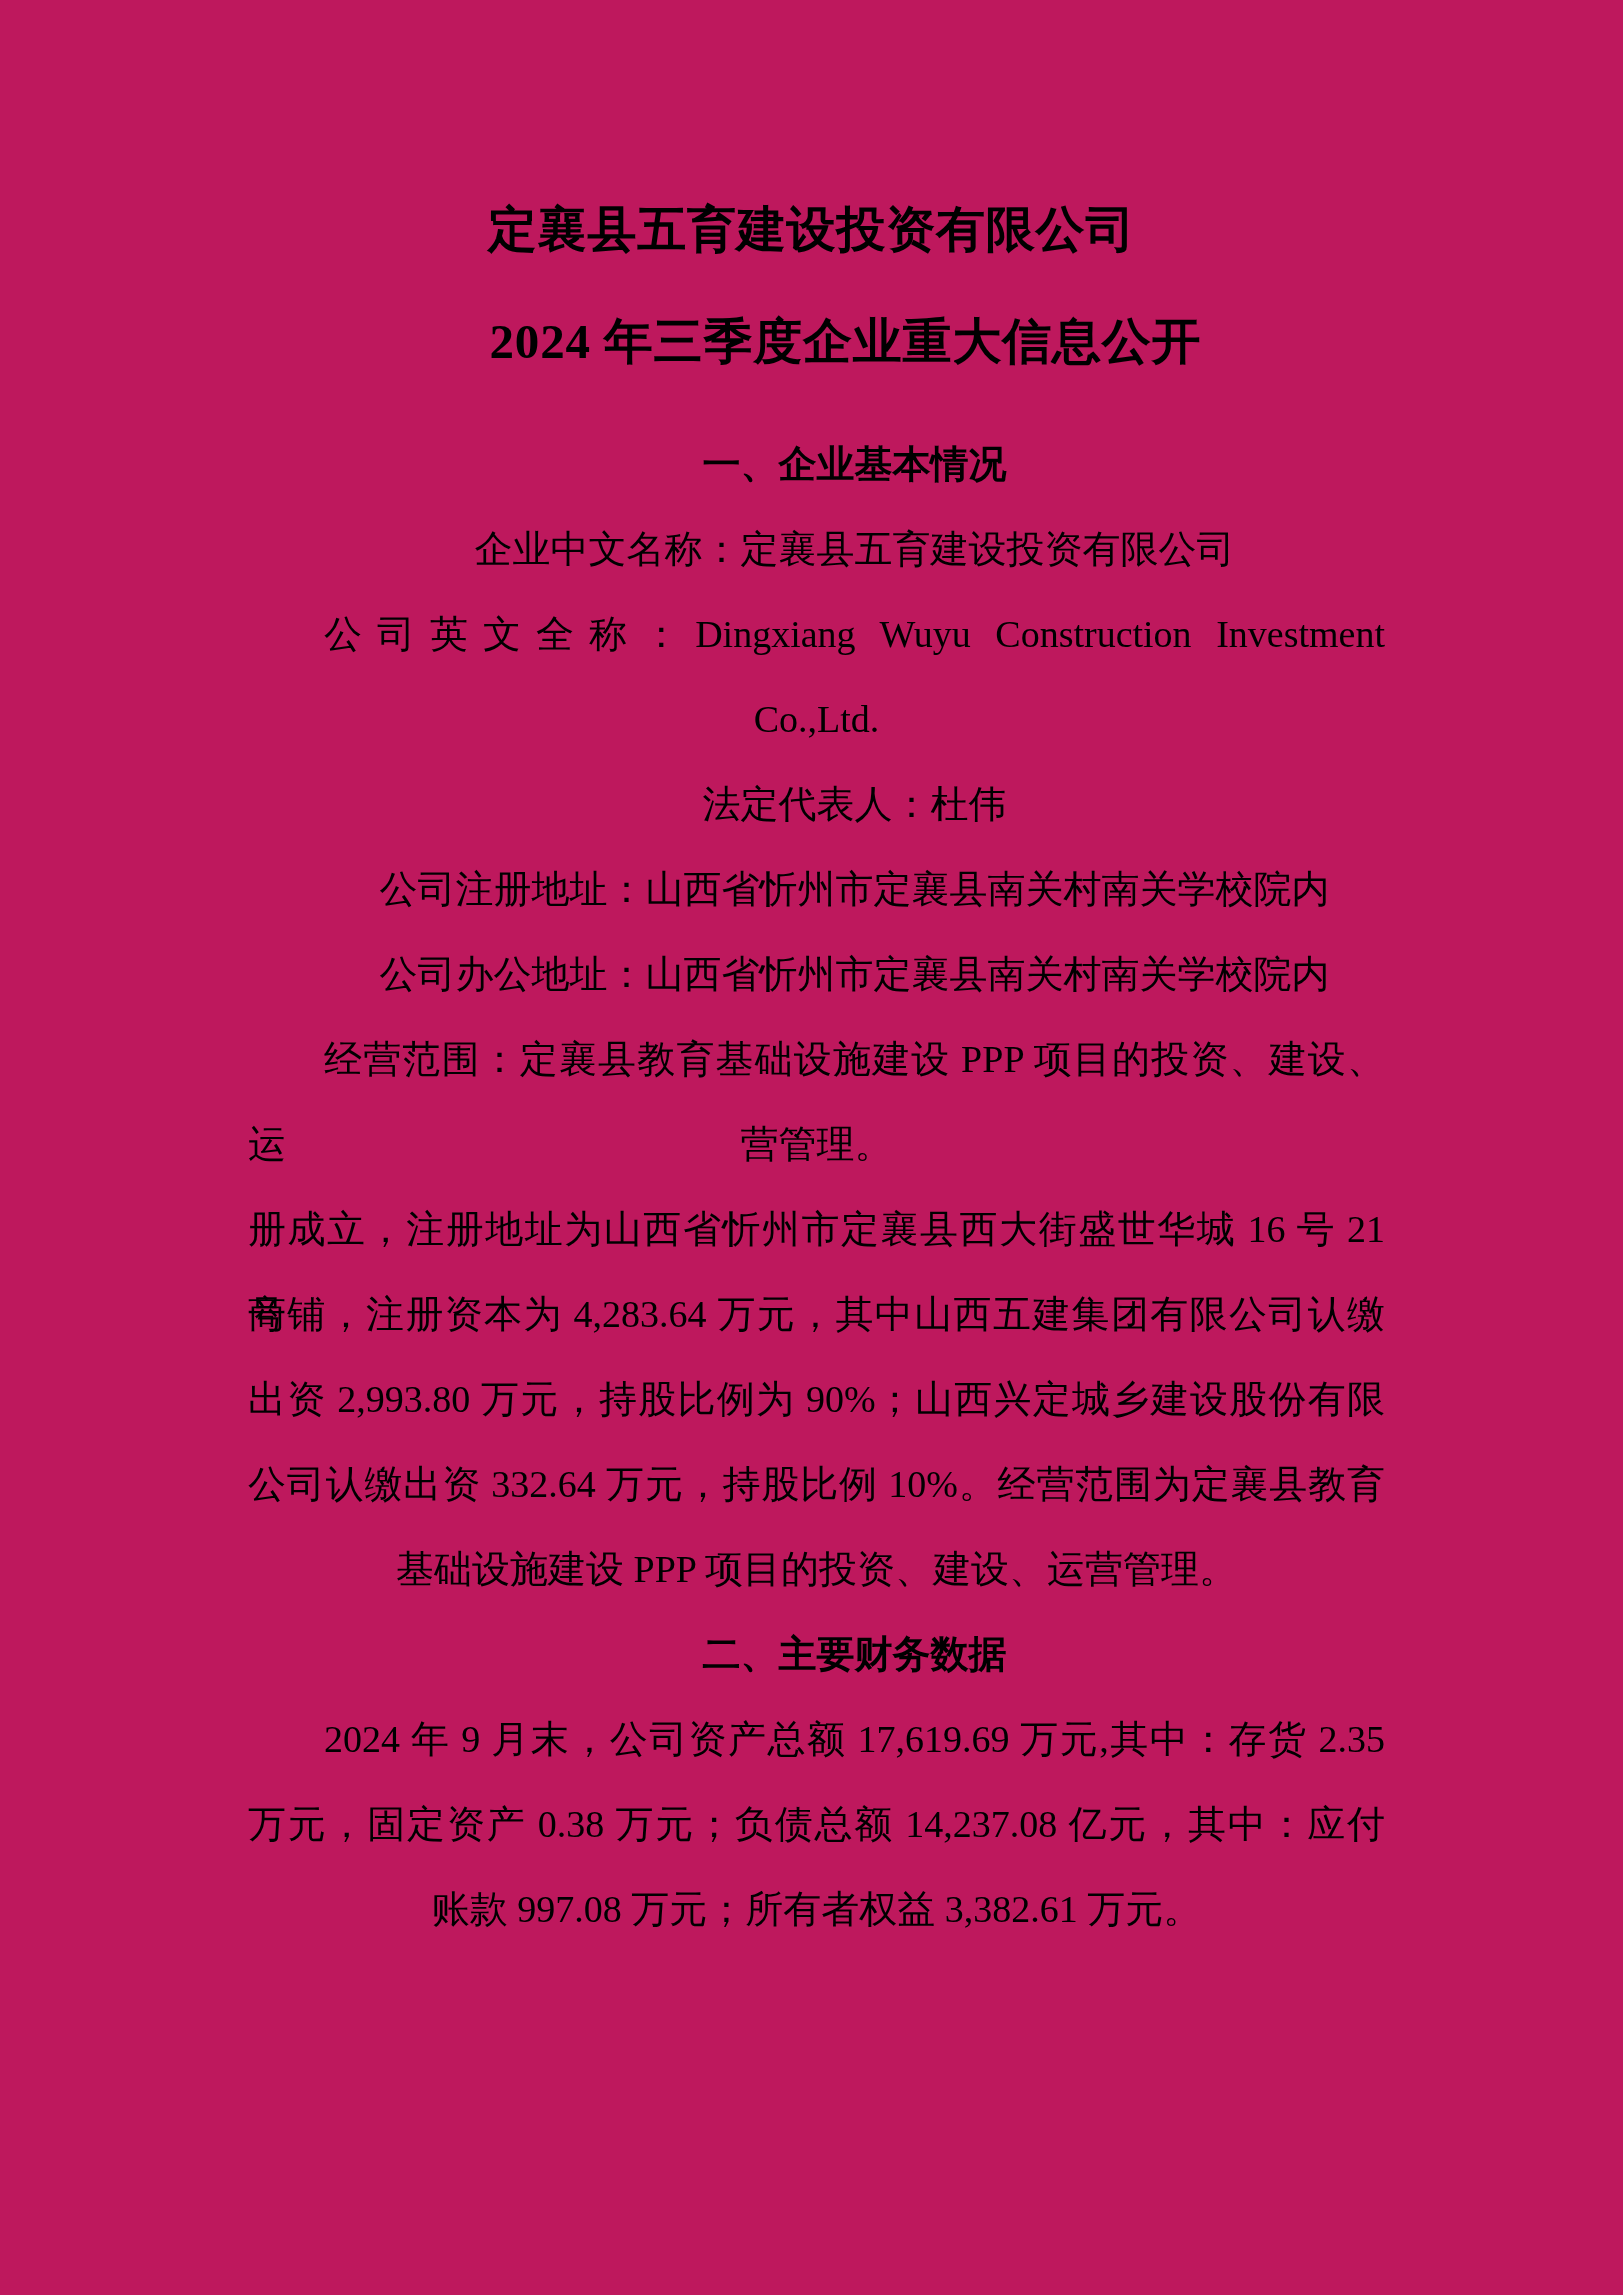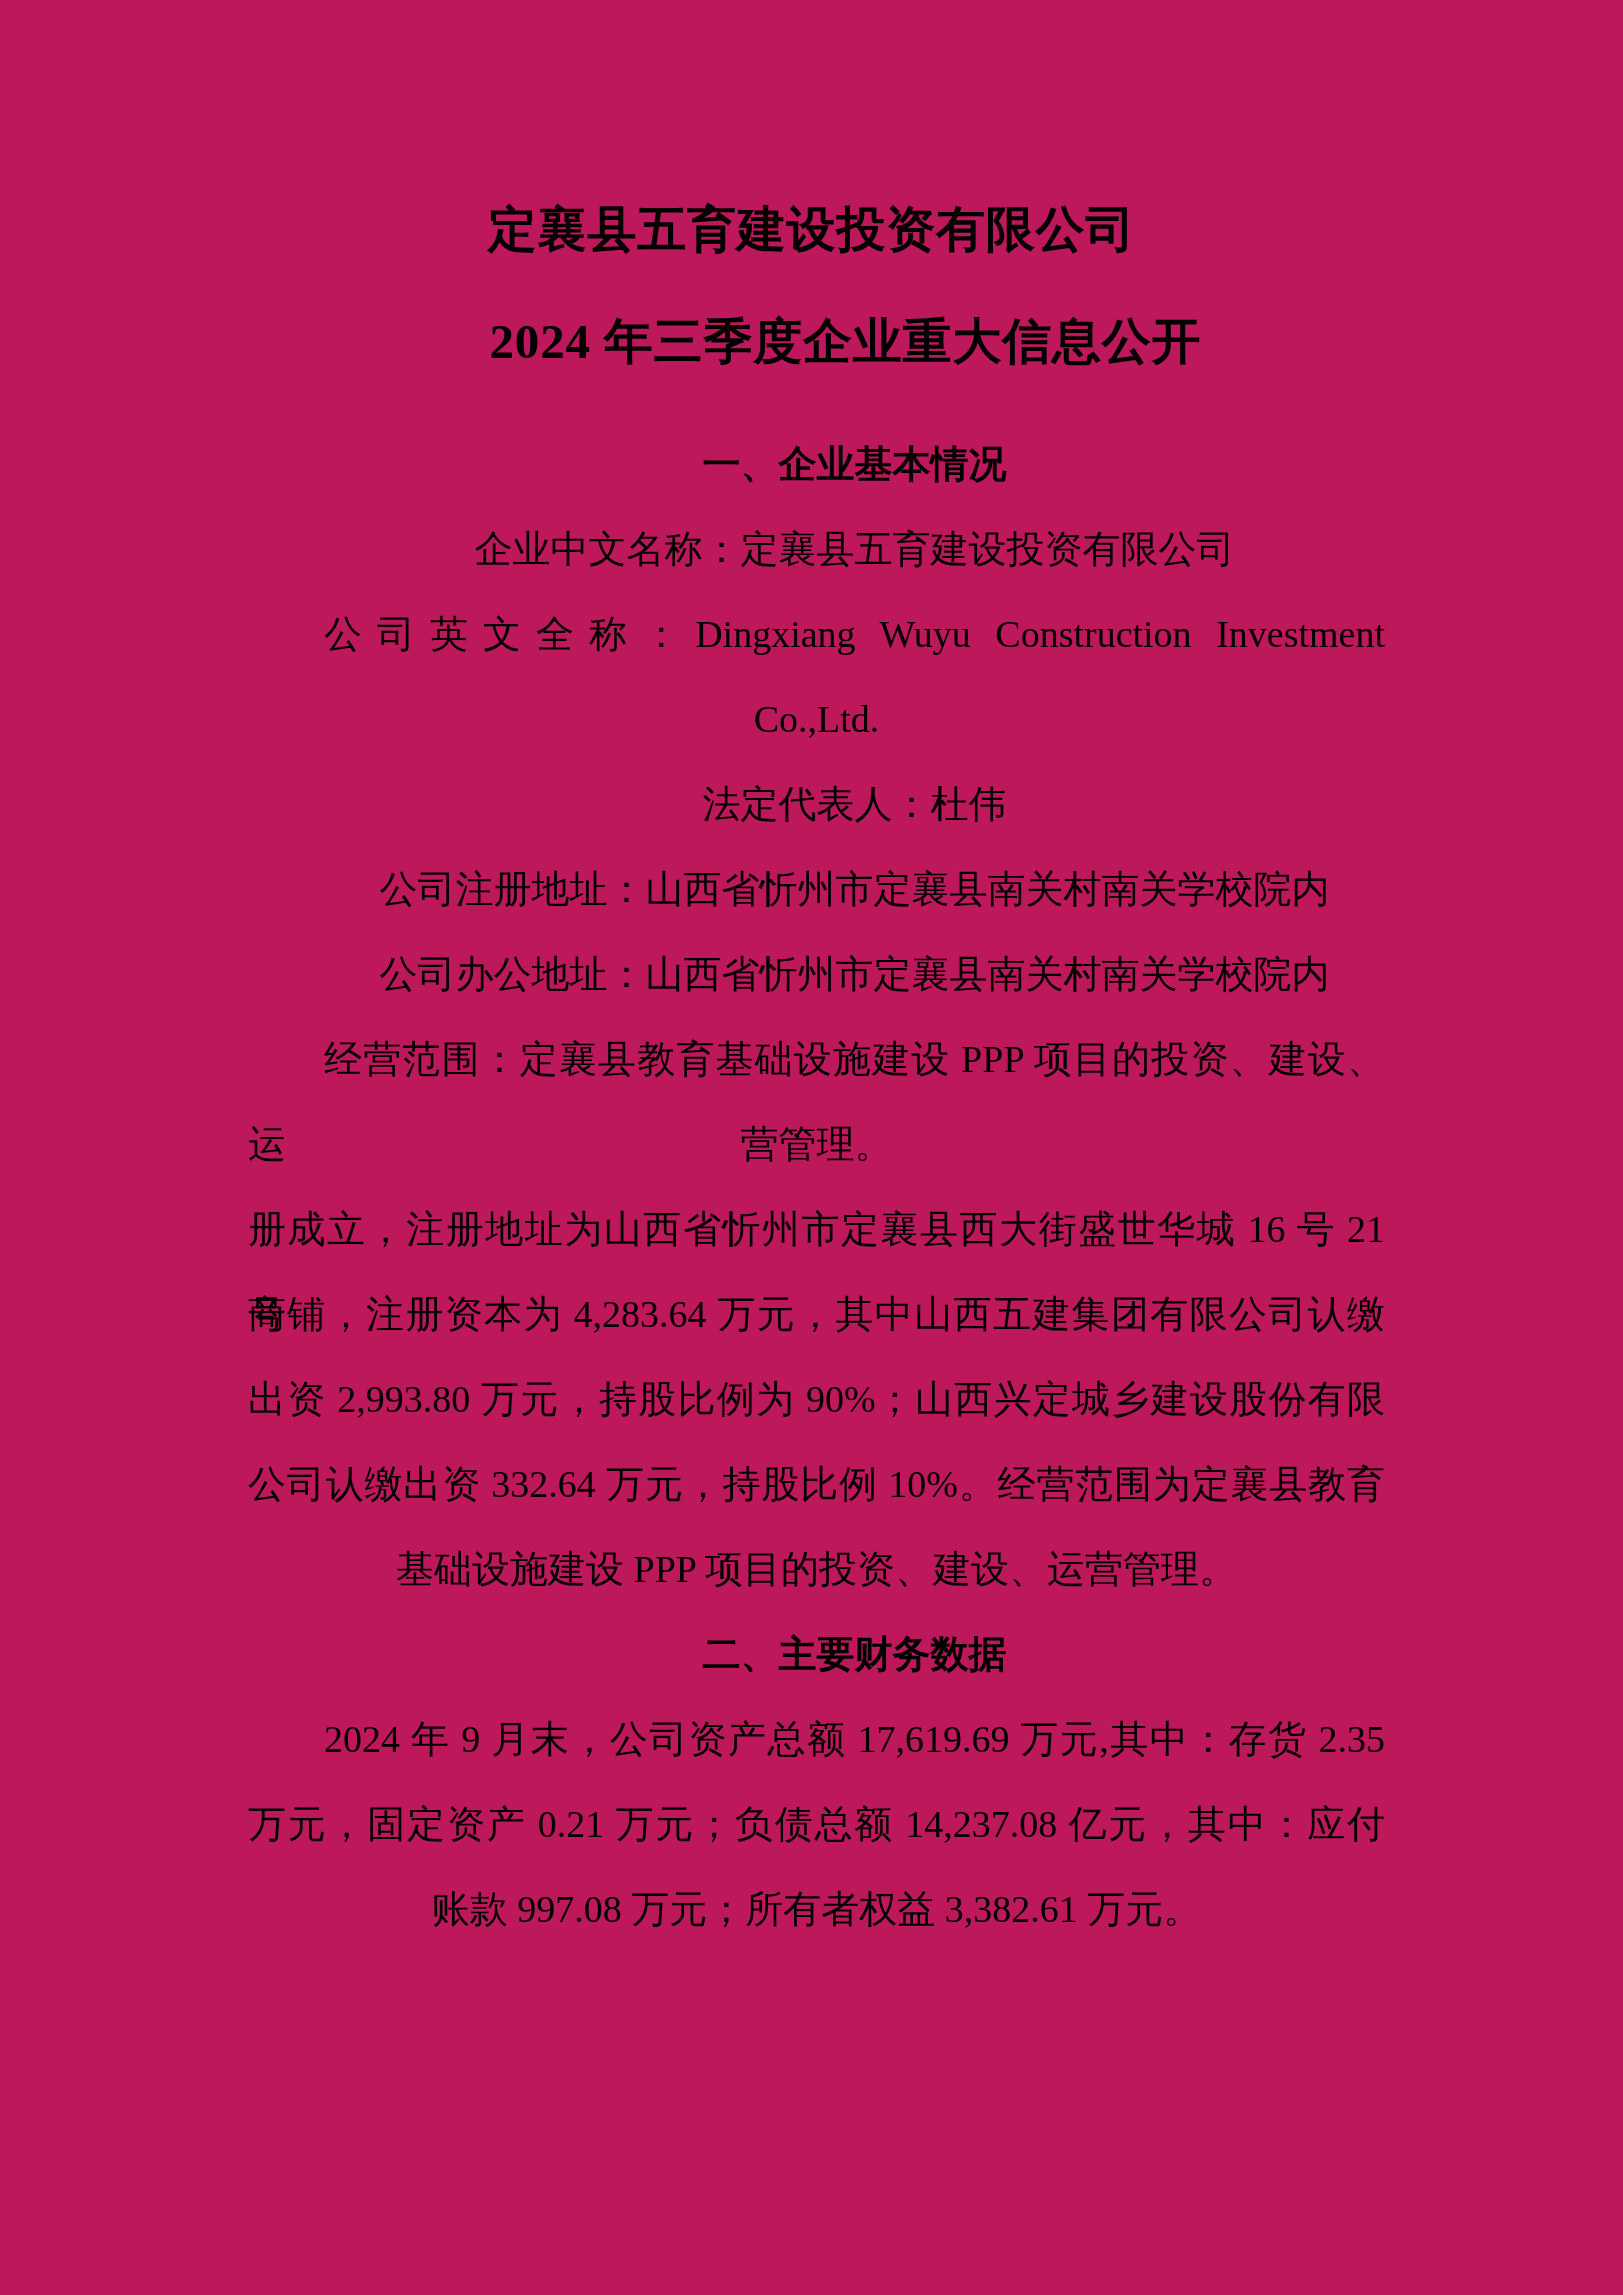--- a/index.html
+++ b/index.html
@@ -87,19 +87,19 @@
     <div class="line justify">出资 2,993.80 万元，持股比例为 90%；山西兴定城乡建设股份有限</div>
 
     <div class="line justify">公司认缴出资 332.64 万元，持股比例 10%。经营范围为定襄县教育</div>
 
     <div class="line plain">基础设施建设 PPP 项目的投资、建设、运营管理。</div>
 
     <div class="line heading indent plain">二、主要财务数据</div>
 
     <div class="line indent justify">2024 年 9 月末，公司资产总额 17,619.69 万元,其中：存货 2.35</div>
 
-    <div class="line justify">万元，固定资产 0.21 万元；负债总额 14,237.08 亿元，其中：应付</div>
+    <div class="line justify">万元，固定资产 0.38 万元；负债总额 14,237.08 亿元，其中：应付</div>
 
     <div class="line plain">账款 997.08 万元；所有者权益 3,382.61 万元。</div>
 
   </div>
 </div>
 
 
 </body></html>

